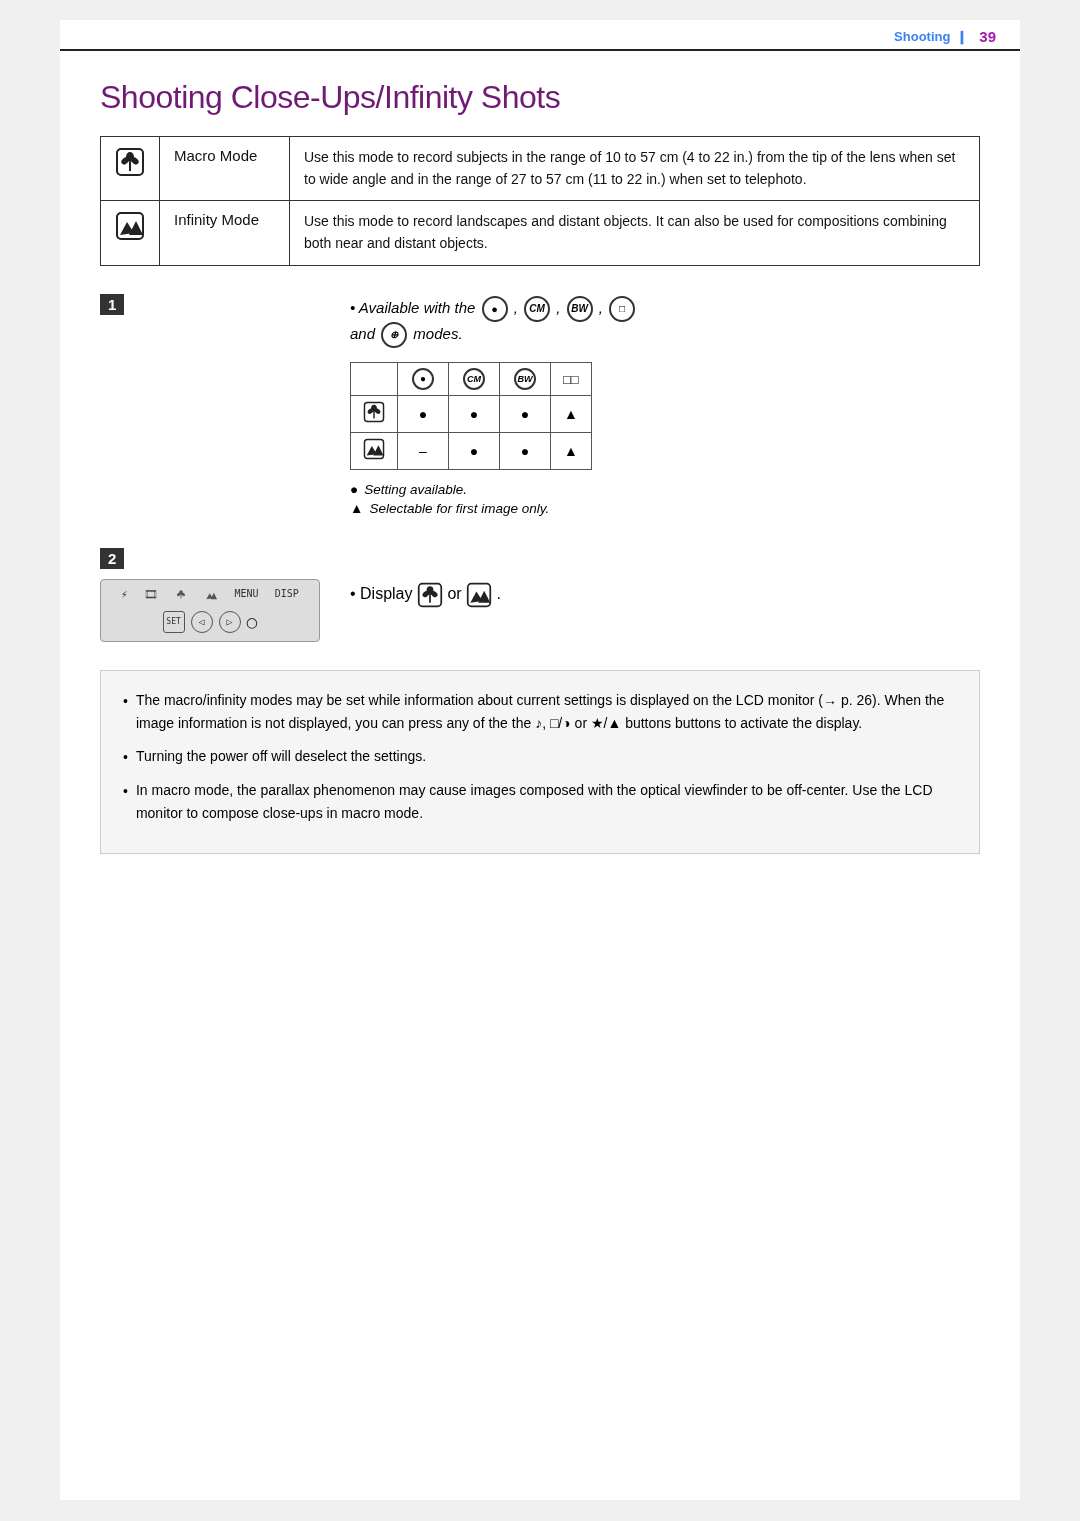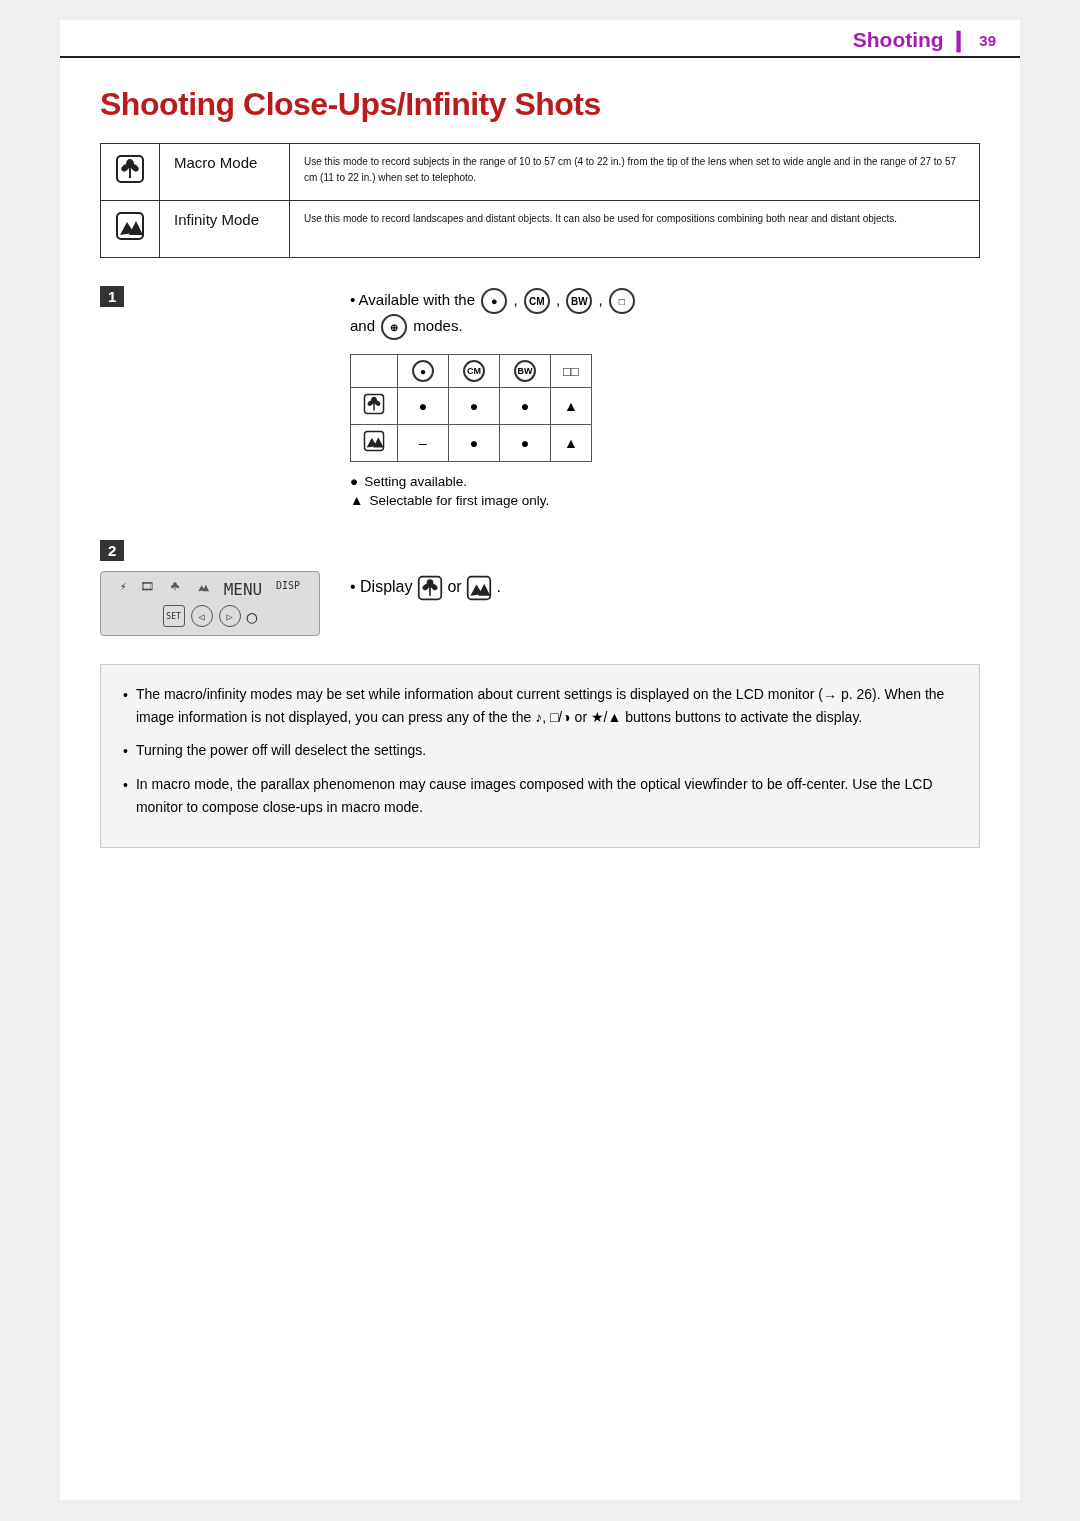--- a/index.html
+++ b/index.html
@@ -21,37 +21,37 @@
     }
     .header-bar {
       display: flex;
       justify-content: flex-end;
       align-items: center;
       padding: 8px 24px 4px 0;
       border-bottom: 2px solid #222;
       margin-bottom: 0;
     }
     .header-text {
-      font-size: 21px;
-      font-weight: bold;
-      color: #a21caf;
+      font-size: 13px;
+      font-weight: bold;
+      color: #3b82f6;
     }
     .page-number {
       font-size: 15px;
       font-weight: bold;
       color: #a21caf;
       margin-left: 6px;
     }
     .content {
       padding: 28px 40px 40px 40px;
     }
     .page-title {
       font-size: 32px;
-      font-weight: 700;
-      color: #b91c1c;
+      font-weight: 400;
+      color: #701a75;
       margin-bottom: 20px;
       letter-spacing: -0.5px;
     }
     
     .mode-table {
       width: 100%;
       border-collapse: collapse;
       margin-bottom: 28px;
     }
     .mode-table td {
@@ -64,21 +64,21 @@
     .mode-table .icon-cell {
       width: 48px;
       text-align: center;
       font-size: 22px;
     }
     .mode-table .label-cell {
       width: 130px;
       font-size: 15px;
     }
     .mode-table .desc-cell {
-      font-size: 10px;
+      font-size: 14px;
       line-height: 1.55;
     }
 
     
     .steps-row {
       display: flex;
       gap: 30px;
       margin-bottom: 28px;
       align-items: flex-start;
     }
@@ -97,20 +97,21 @@
     .step-content-box {
       border: 2px solid #333;
       padding: 16px 20px;
       text-align: center;
       font-size: 15px;
       line-height: 1.6;
     }
     .step-right {
       flex: 1;
       padding-top: 2px;
+      font-style: italic;
     }
     .available-text {
       font-size: 15px;
       margin-bottom: 14px;
       line-height: 1.5;
     }
     .mode-icon-circle {
       display: inline-flex;
       align-items: center;
       justify-content: center;
@@ -396,21 +397,21 @@
                 <ellipse cx="20" cy="14" rx="4" ry="3" fill="#555" transform="rotate(40 20 14)"></ellipse>
                 <line x1="15" y1="15" x2="15" y2="22" stroke="#555" stroke-width="2"></line>
               </svg>
             </span>
             <span>
               <svg width="14" height="14" viewBox="0 0 30 30">
                 <polygon points="5,24 12,11 19,22" fill="#555"></polygon>
                 <polygon points="14,24 21,10 28,24" fill="#555"></polygon>
               </svg>
             </span>
-            <span style="font-size:16px;">MENU</span>
+            <span style="font-size:10px;">MENU</span>
             <span style="font-size:10px;">DISP</span>
           </div>
           <div class="bottom-row">
             <span class="cam-btn" style="font-size:8px;">SET</span>
             <span class="cam-btn-round">◁</span>
             <span class="cam-btn-round">▷</span>
             <span style="font-size:18px;">○</span>
           </div>
         </div>
       </div>

